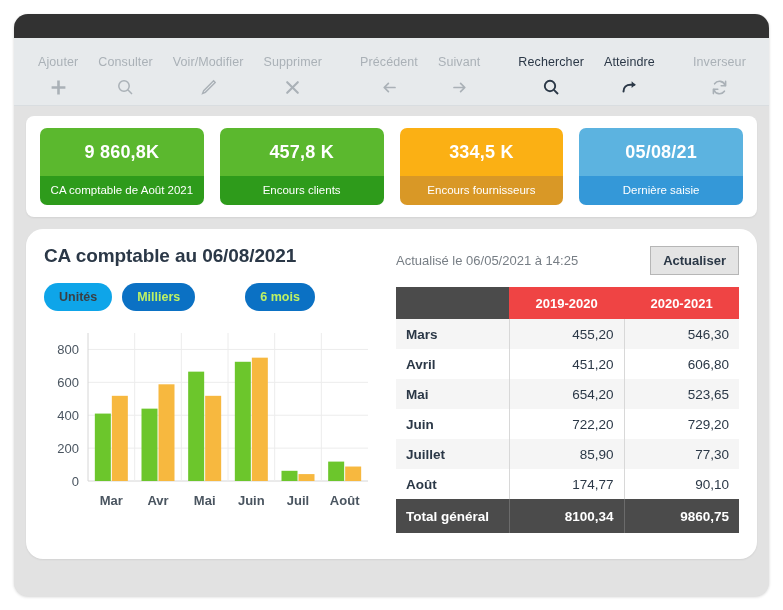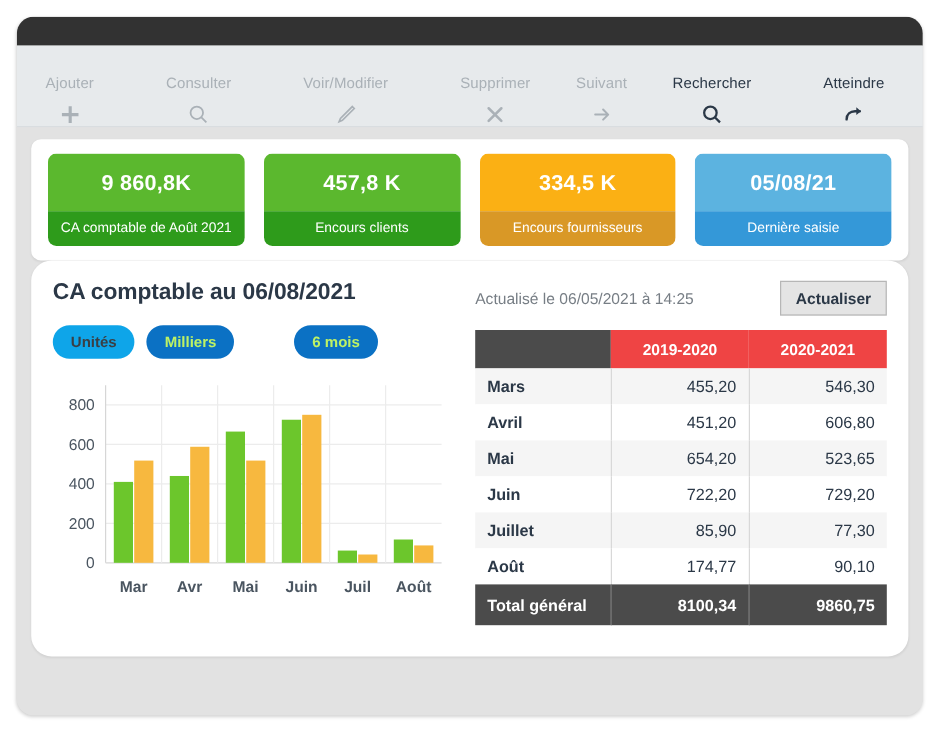--- a/index.html
+++ b/index.html
@@ -29,22 +29,21 @@
   #toolbar {
     height: 68px;
     background: #e7eaec;
     display: flex;
     align-items: stretch;
     padding: 0 14px;
     border-bottom: 1px solid #d9dde0;
   }
   .tool-group {
     display: flex;
-    align-items: flex-end;
-    gap: 40px;
+    align-items: center;
   }
   .tool-sep {
     width: 1px;
     background: #c3c9cd;
     margin: 10px 9px 14px 9px;
   }
   .tool-btn {
     display: flex;
     flex-direction: column;
     align-items: center;
@@ -104,20 +103,21 @@
     letter-spacing: .2px;
   }
   .kpi-label {
     font-size: 11.5px;
     color: #fff;
     padding: 8px 4px 9px 4px;
   }
 
   
   #main-panel {
+    margin-top: 12px;
     background: #ffffff;
     border-radius: 17px;
     padding: 16px 18px 14px 18px;
     height: 330px;
     display: flex;
     box-shadow: 0 1px 2px rgba(0,0,0,.07);
   }
   #chart-col { width: 342px; padding-right: 6px; }
   #table-col { flex: 1; padding-left: 10px; }
 
@@ -252,20 +252,28 @@
           <svg width="19" height="19" viewBox="0 0 19 19">
               <path d="M4.2 4.2 14.8 14.8M14.8 4.2 4.2 14.8" stroke="currentColor" stroke-width="2.1" stroke-linecap="round"></path>
             </svg>
         </div>
       </div>
     </div>
 
     <div class="tool-sep"></div>
 
     <div class="tool-group">
+      <div class="tool-btn dim">
+        <div class="tool-label">Précédent</div>
+        <div class="tool-ico">
+          <svg width="19" height="19" viewBox="0 0 19 19">
+              <path d="M15 9.5H4.4M8.4 5.3 4.2 9.5l4.2 4.2" fill="none" stroke="currentColor" stroke-width="1.7" stroke-linecap="round" stroke-linejoin="round"></path>
+            </svg>
+        </div>
+      </div>
       <div class="tool-btn dim">
         <div class="tool-label">Suivant</div>
         <div class="tool-ico">
           <svg width="19" height="19" viewBox="0 0 19 19">
               <path d="M4 9.5h10.6M10.6 5.3l4.2 4.2-4.2 4.2" fill="none" stroke="currentColor" stroke-width="1.7" stroke-linecap="round" stroke-linejoin="round"></path>
             </svg>
         </div>
       </div>
     </div>
 

